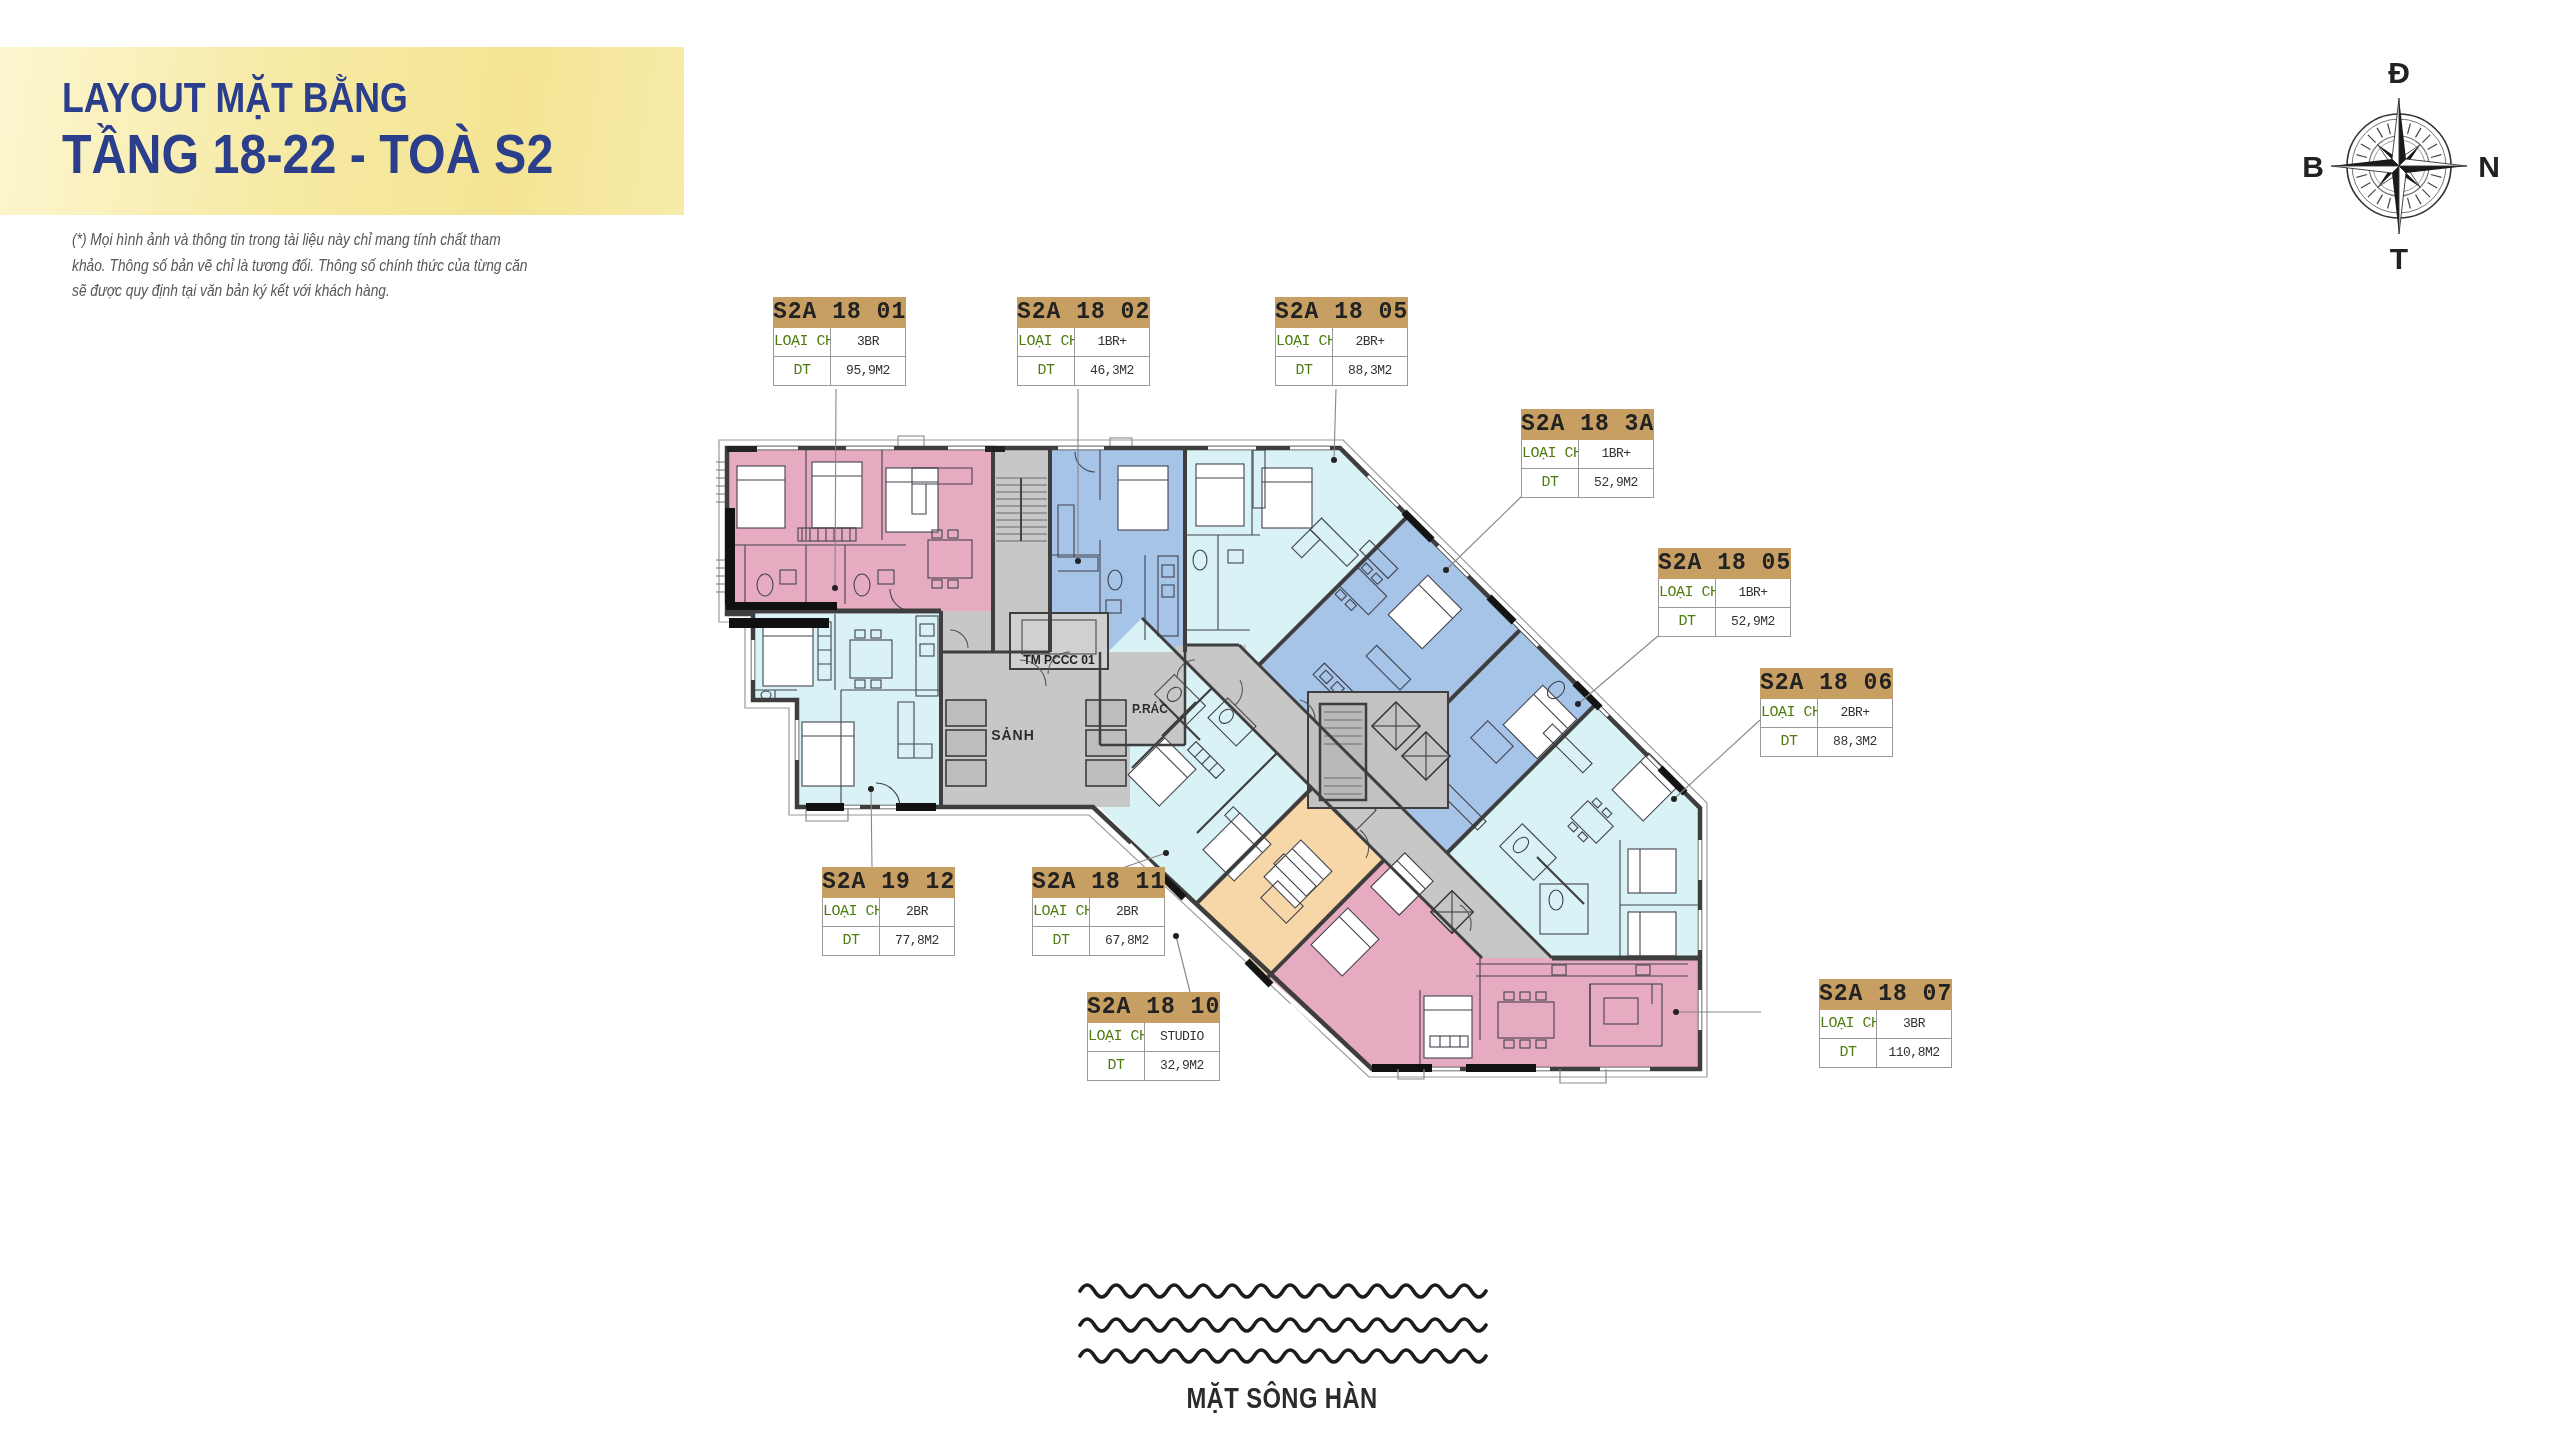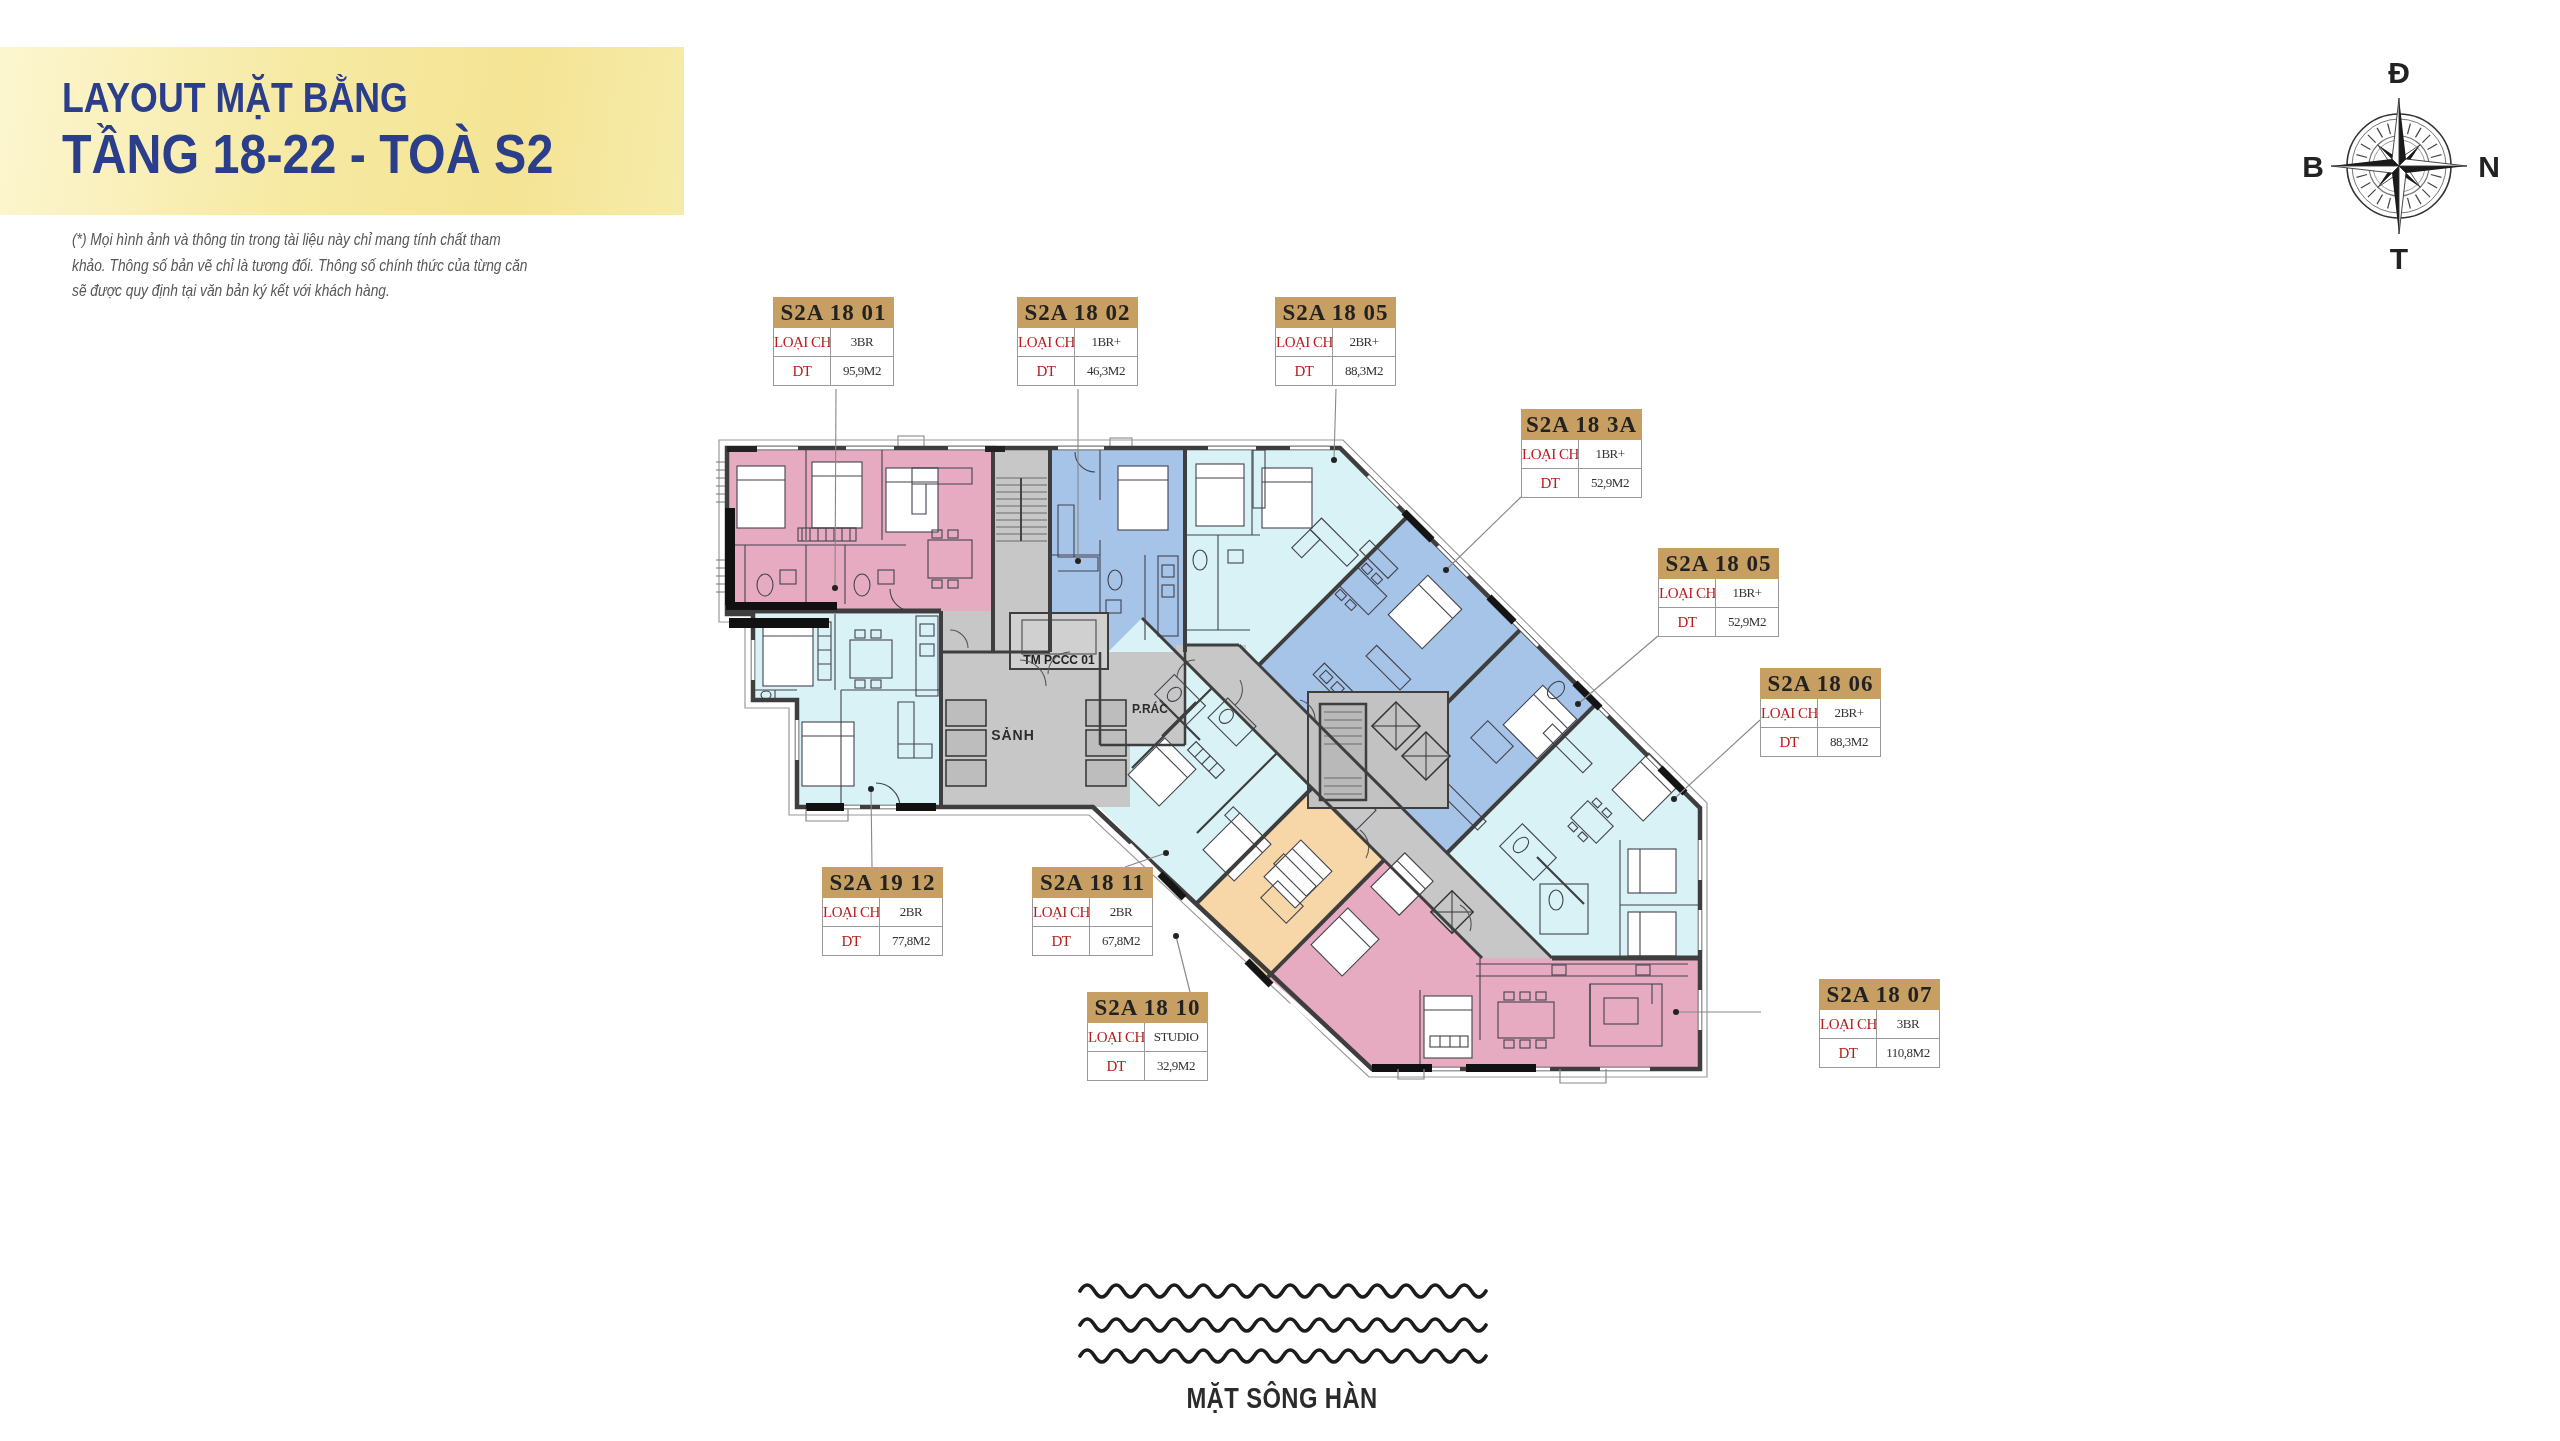--- a/index.html
+++ b/index.html
@@ -2,25 +2,25 @@
 <html><head>
 <meta charset="utf-8">
 <style>
 html,body{margin:0;padding:0;background:#ffffff;}
 body{width:2560px;height:1441px;position:relative;font-family:"Liberation Sans",sans-serif;overflow:hidden;}
 .abs{position:absolute;}
 .titlebox{left:0;top:47px;width:684px;height:168px;background:linear-gradient(98deg,#fcf6d0 0%,#f6e9a1 45%,#f4e494 75%,#f6ebaa 100%);}
 .t1{left:62px;top:74px;font-size:42px;font-weight:bold;color:#2b3e8c;letter-spacing:0px;transform:scaleX(0.85);transform-origin:left;}
 .t2{left:62px;top:122px;font-size:55px;font-weight:bold;color:#2b3e8c;letter-spacing:0px;transform:scaleX(0.88);transform-origin:left;}
 .disc{left:72px;top:227px;font-size:17px;font-style:italic;color:#575757;line-height:1.5;white-space:nowrap;transform:scaleX(0.81);transform-origin:left;}
-.lbl{position:absolute;width:121px;font-family:Liberation Serif, serif;border-radius:8px;}
+.lbl{position:absolute;width:133px;font-family:Liberation Mono, monospace;border-radius:8px;}
 .lbl .hd{height:31px;background:#c79f62;color:#222;font-weight:bold;font-size:23px;text-align:center;line-height:31px;letter-spacing:1px;white-space:nowrap;}
 .lbl .rw{display:flex;height:28px;background:#fff;border-left:1px solid #999;border-right:1px solid #999;border-bottom:1px solid #999;}
 .lbl .rw:first-of-type{border-top:1px solid #999;}
-.lbl .c1{width:56px;border-right:1px solid #999;font-size:15px;letter-spacing:-0.5px;text-align:center;line-height:28px;color:#b91c1c;white-space:nowrap;overflow:hidden;}
+.lbl .c1{width:56px;border-right:1px solid #999;font-size:15px;letter-spacing:-0.5px;text-align:center;line-height:28px;color:#4d7c0f;white-space:nowrap;overflow:hidden;}
 .lbl .c2{flex:1;font-size:13px;letter-spacing:-0.5px;text-align:center;line-height:28px;color:#333;white-space:nowrap;overflow:hidden;}
 .sea{left:1162px;top:1382px;width:240px;text-align:center;font-size:29px;font-weight:bold;color:#2b2b2b;letter-spacing:0.5px;transform:scaleX(0.82);transform-origin:center;white-space:nowrap;}
 </style>
 </head>
 <body>
 
 <div class="abs titlebox"></div>
 
 <div class="abs t1">LAYOUT MẶT BẰNG</div>
 

